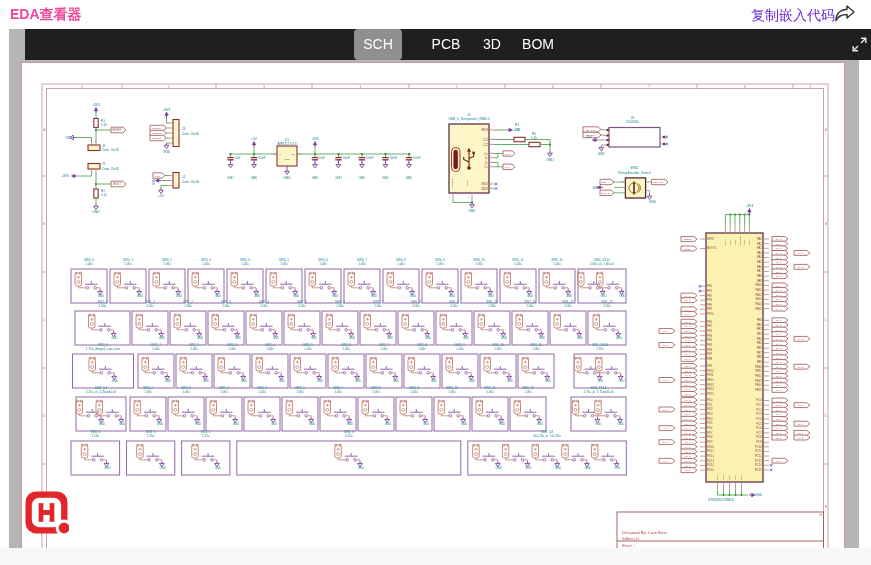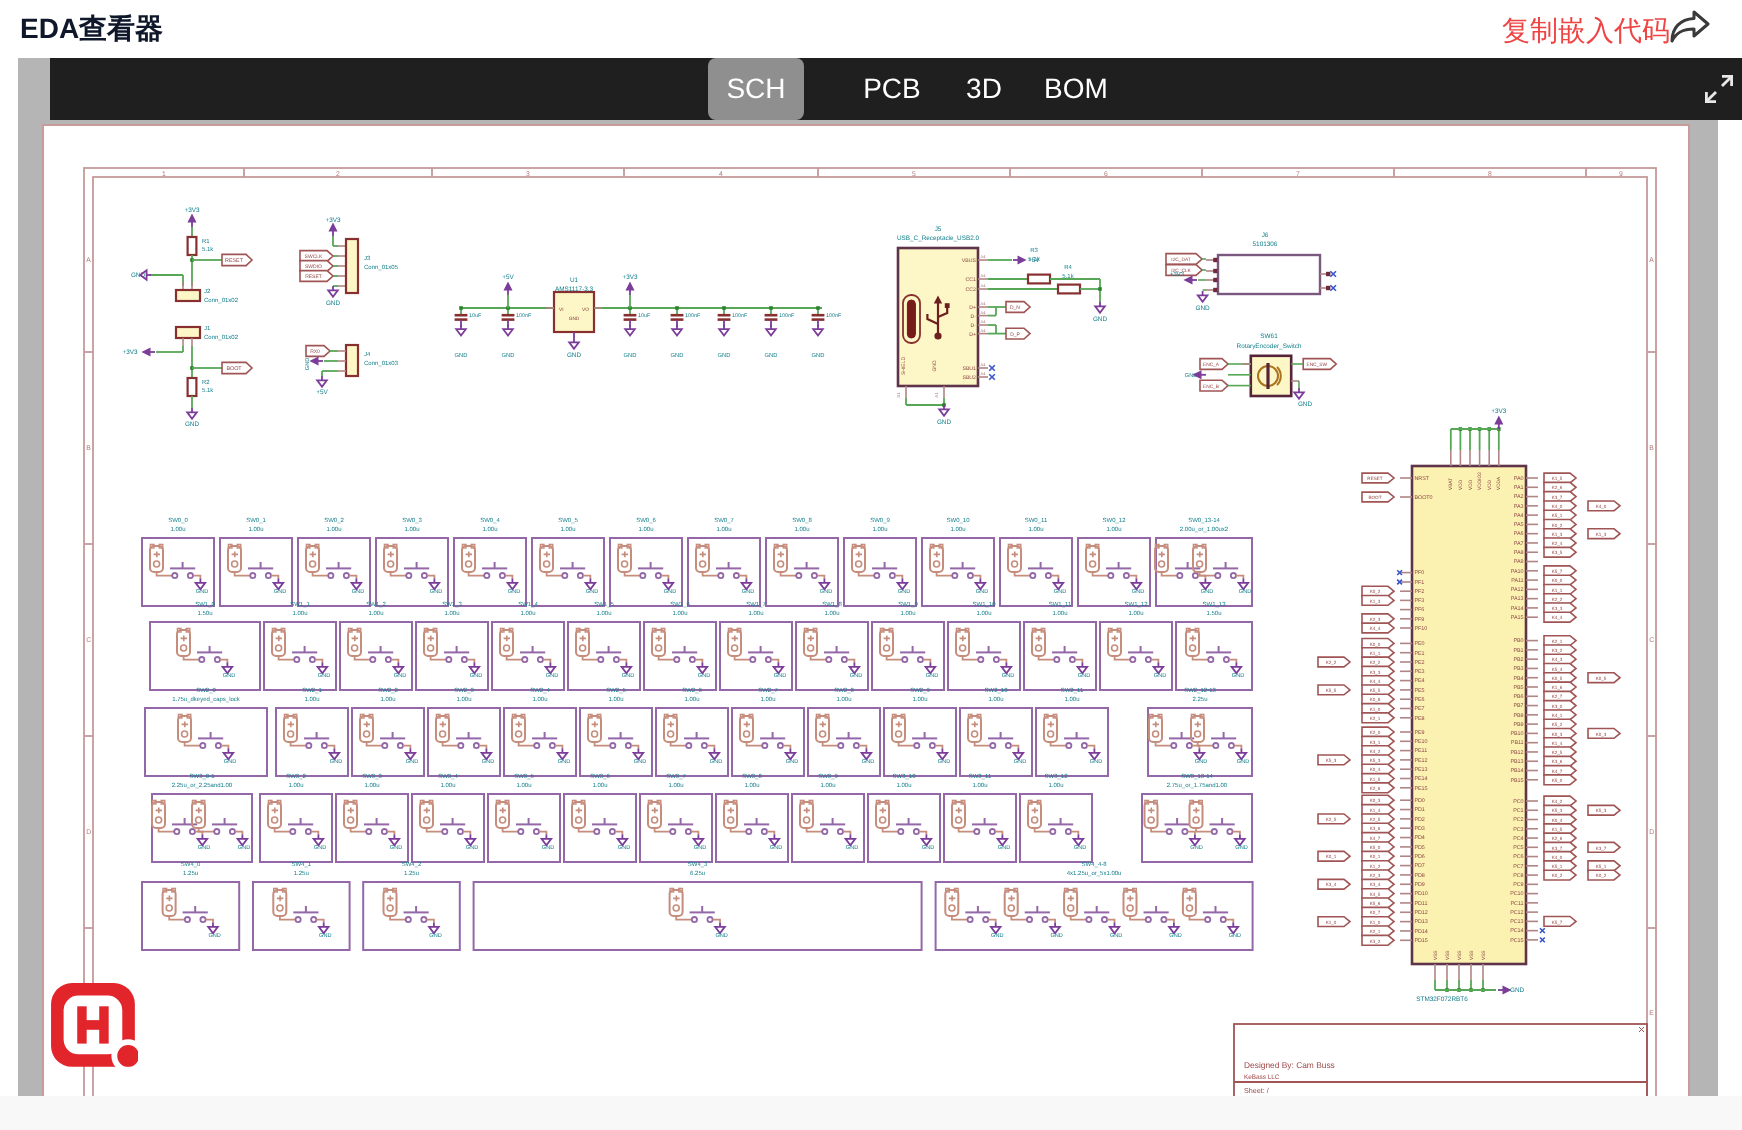--- a/index.html
+++ b/index.html
@@ -1,16 +1,16 @@
 <!DOCTYPE html>
 <html><head><meta charset="utf-8">
 <style>
 html,body{margin:0;padding:0;width:871px;height:565px;background:#fff;font-family:"Liberation Sans",sans-serif;overflow:hidden;}
-.hdr{position:absolute;left:10px;top:6px;font-size:14px;font-weight:bold;color:#0f172a;}
-.embed{position:absolute;left:751px;top:7px;font-size:14px;color:#ef4444;}
+.hdr{position:absolute;left:10px;top:6px;font-size:14px;font-weight:bold;color:#ec4899;}
+.embed{position:absolute;left:751px;top:7px;font-size:14px;color:#6d28d9;}
 .viewer{position:absolute;left:9px;top:29px;width:850px;height:519px;background:#b5b5b5;}
 .tbar{position:absolute;left:16px;top:0;width:850px;height:31px;background:#1f1f1f;}
 .tabs{position:absolute;left:329px;top:0;height:31px;display:flex;align-items:center;}
 .tab{color:#fff;font-size:14px;line-height:31px;text-align:center;}
 .tab.sel{background:#8f8f8f;border-radius:4px;}
 .canvas{position:absolute;left:0;top:31px;width:850px;height:488px;overflow:hidden;}
 .page{position:absolute;left:12px;top:2px;width:822px;height:486px;background:#fff;border:1px solid #c99c9c;border-bottom:none;}
 .logo{position:absolute;left:16px;top:431px;width:44px;height:44px;}
 </style></head>
 <body>

